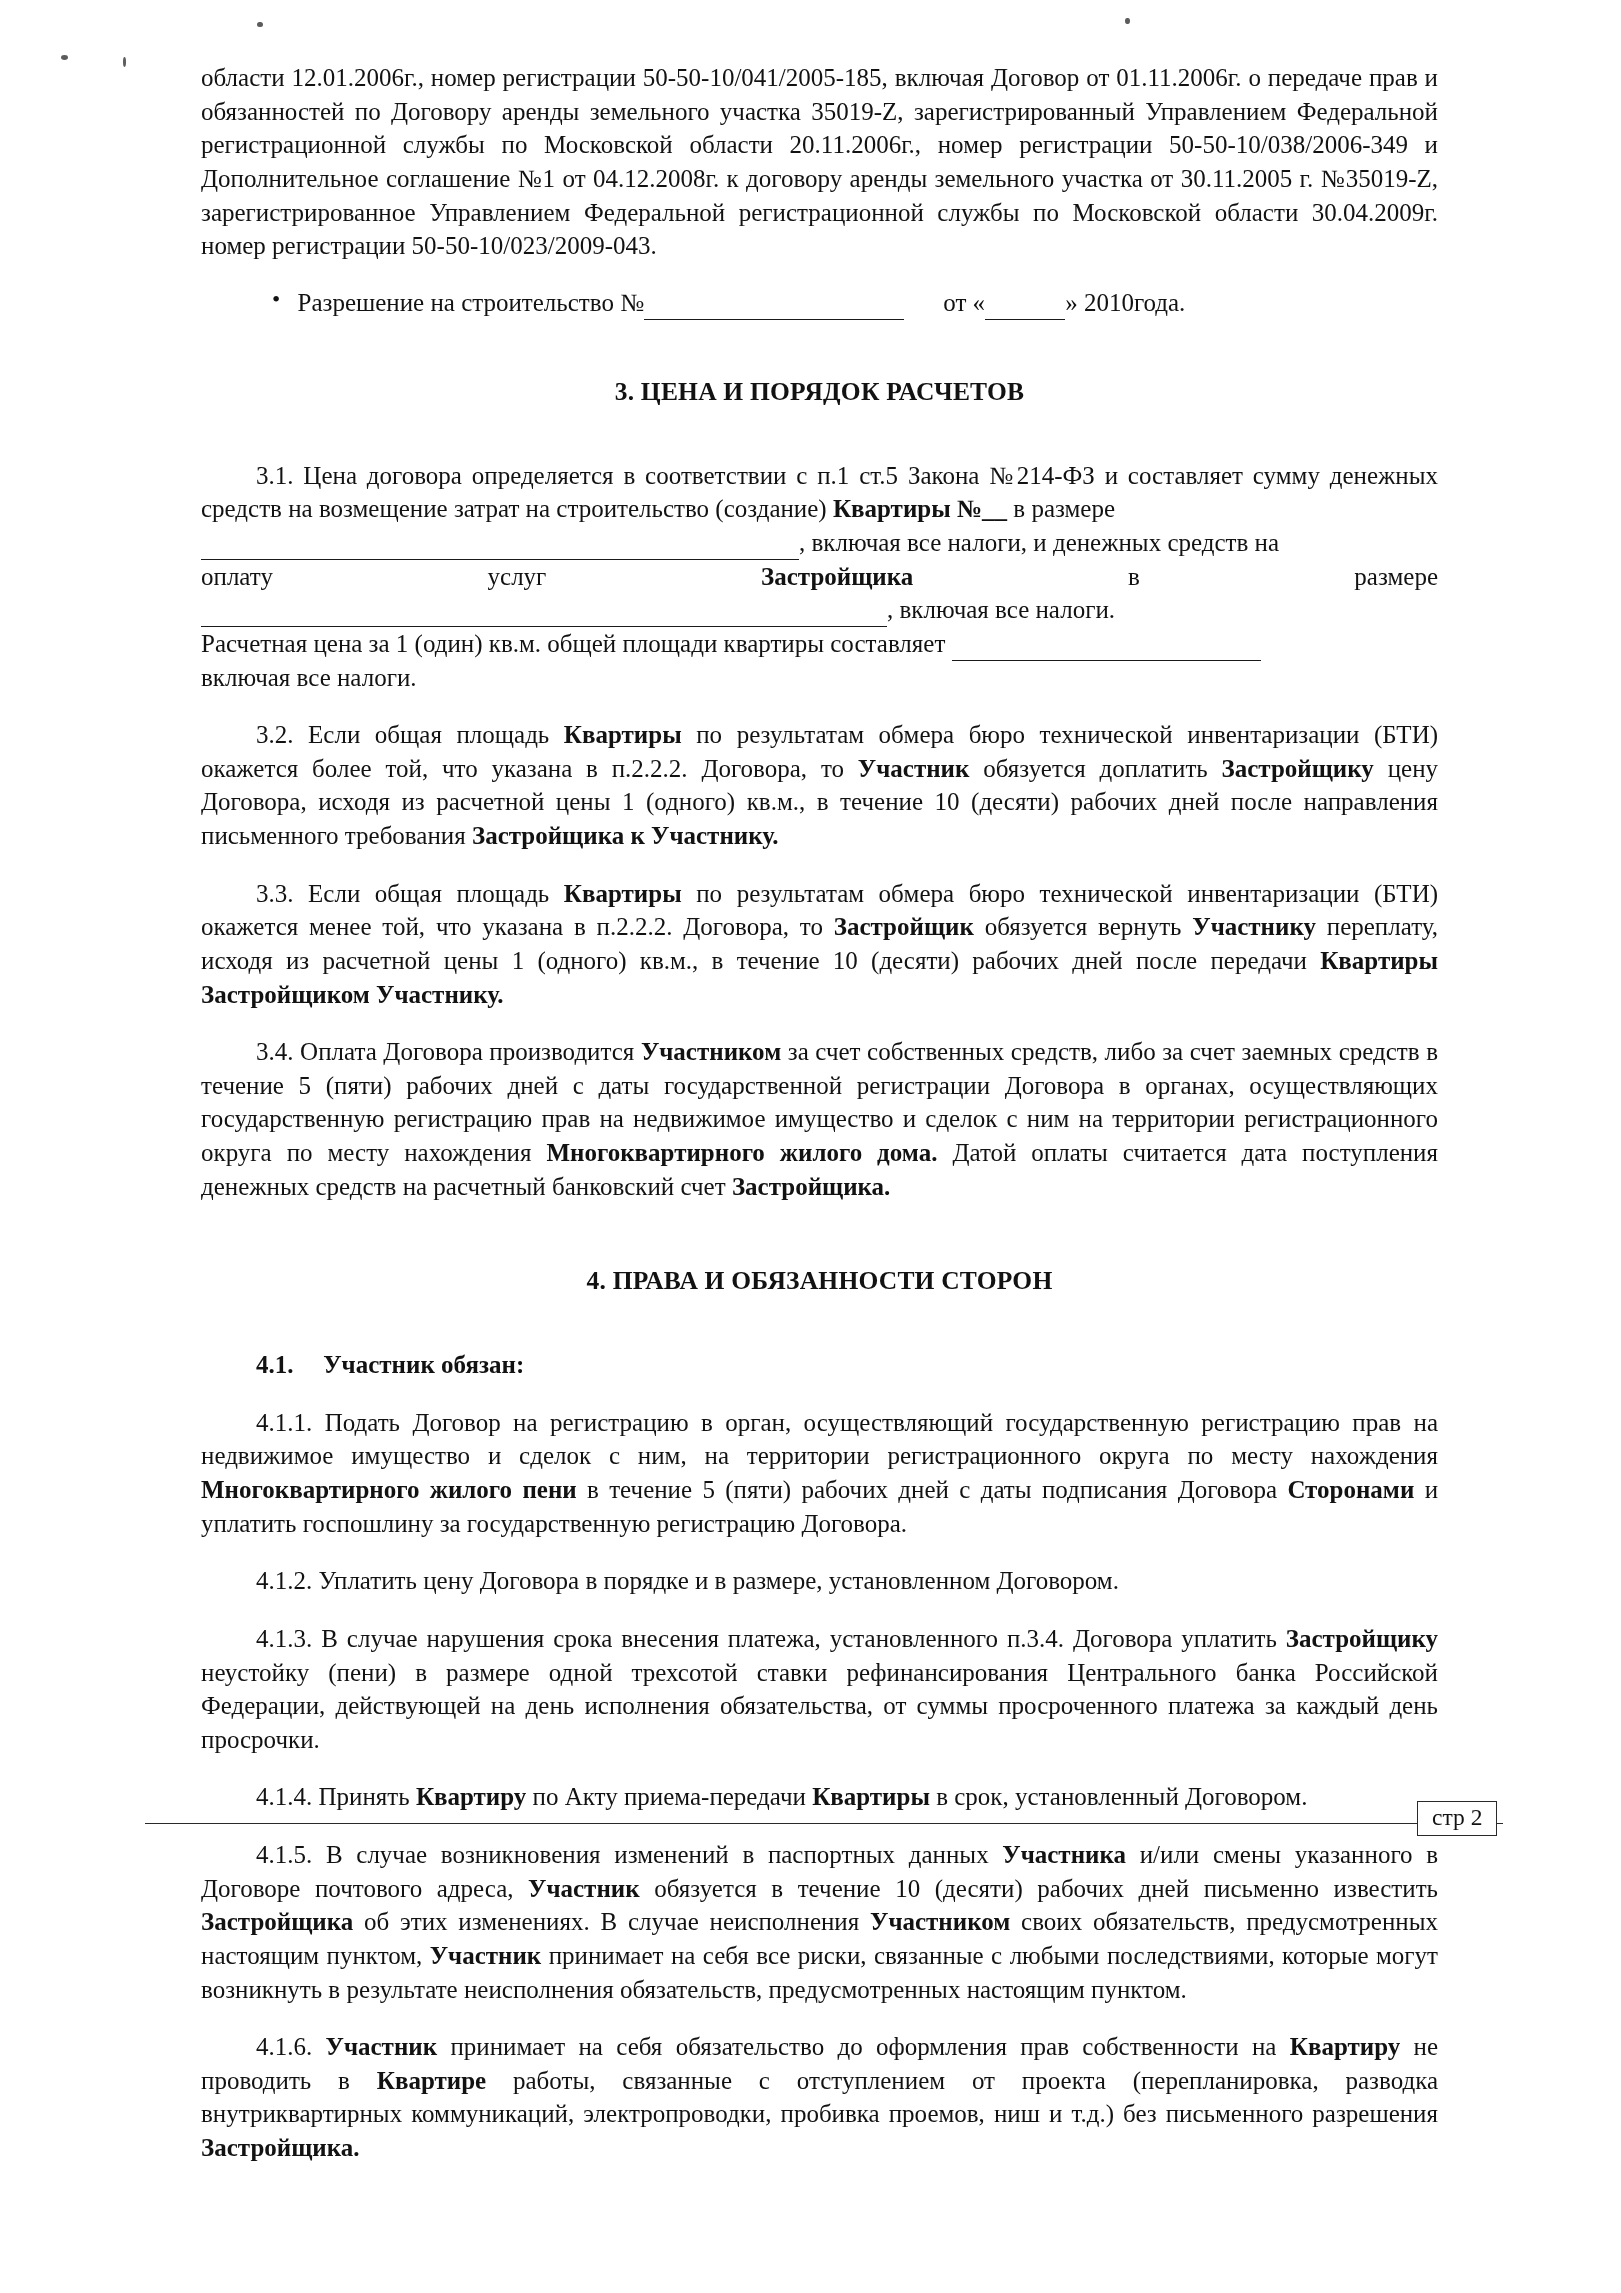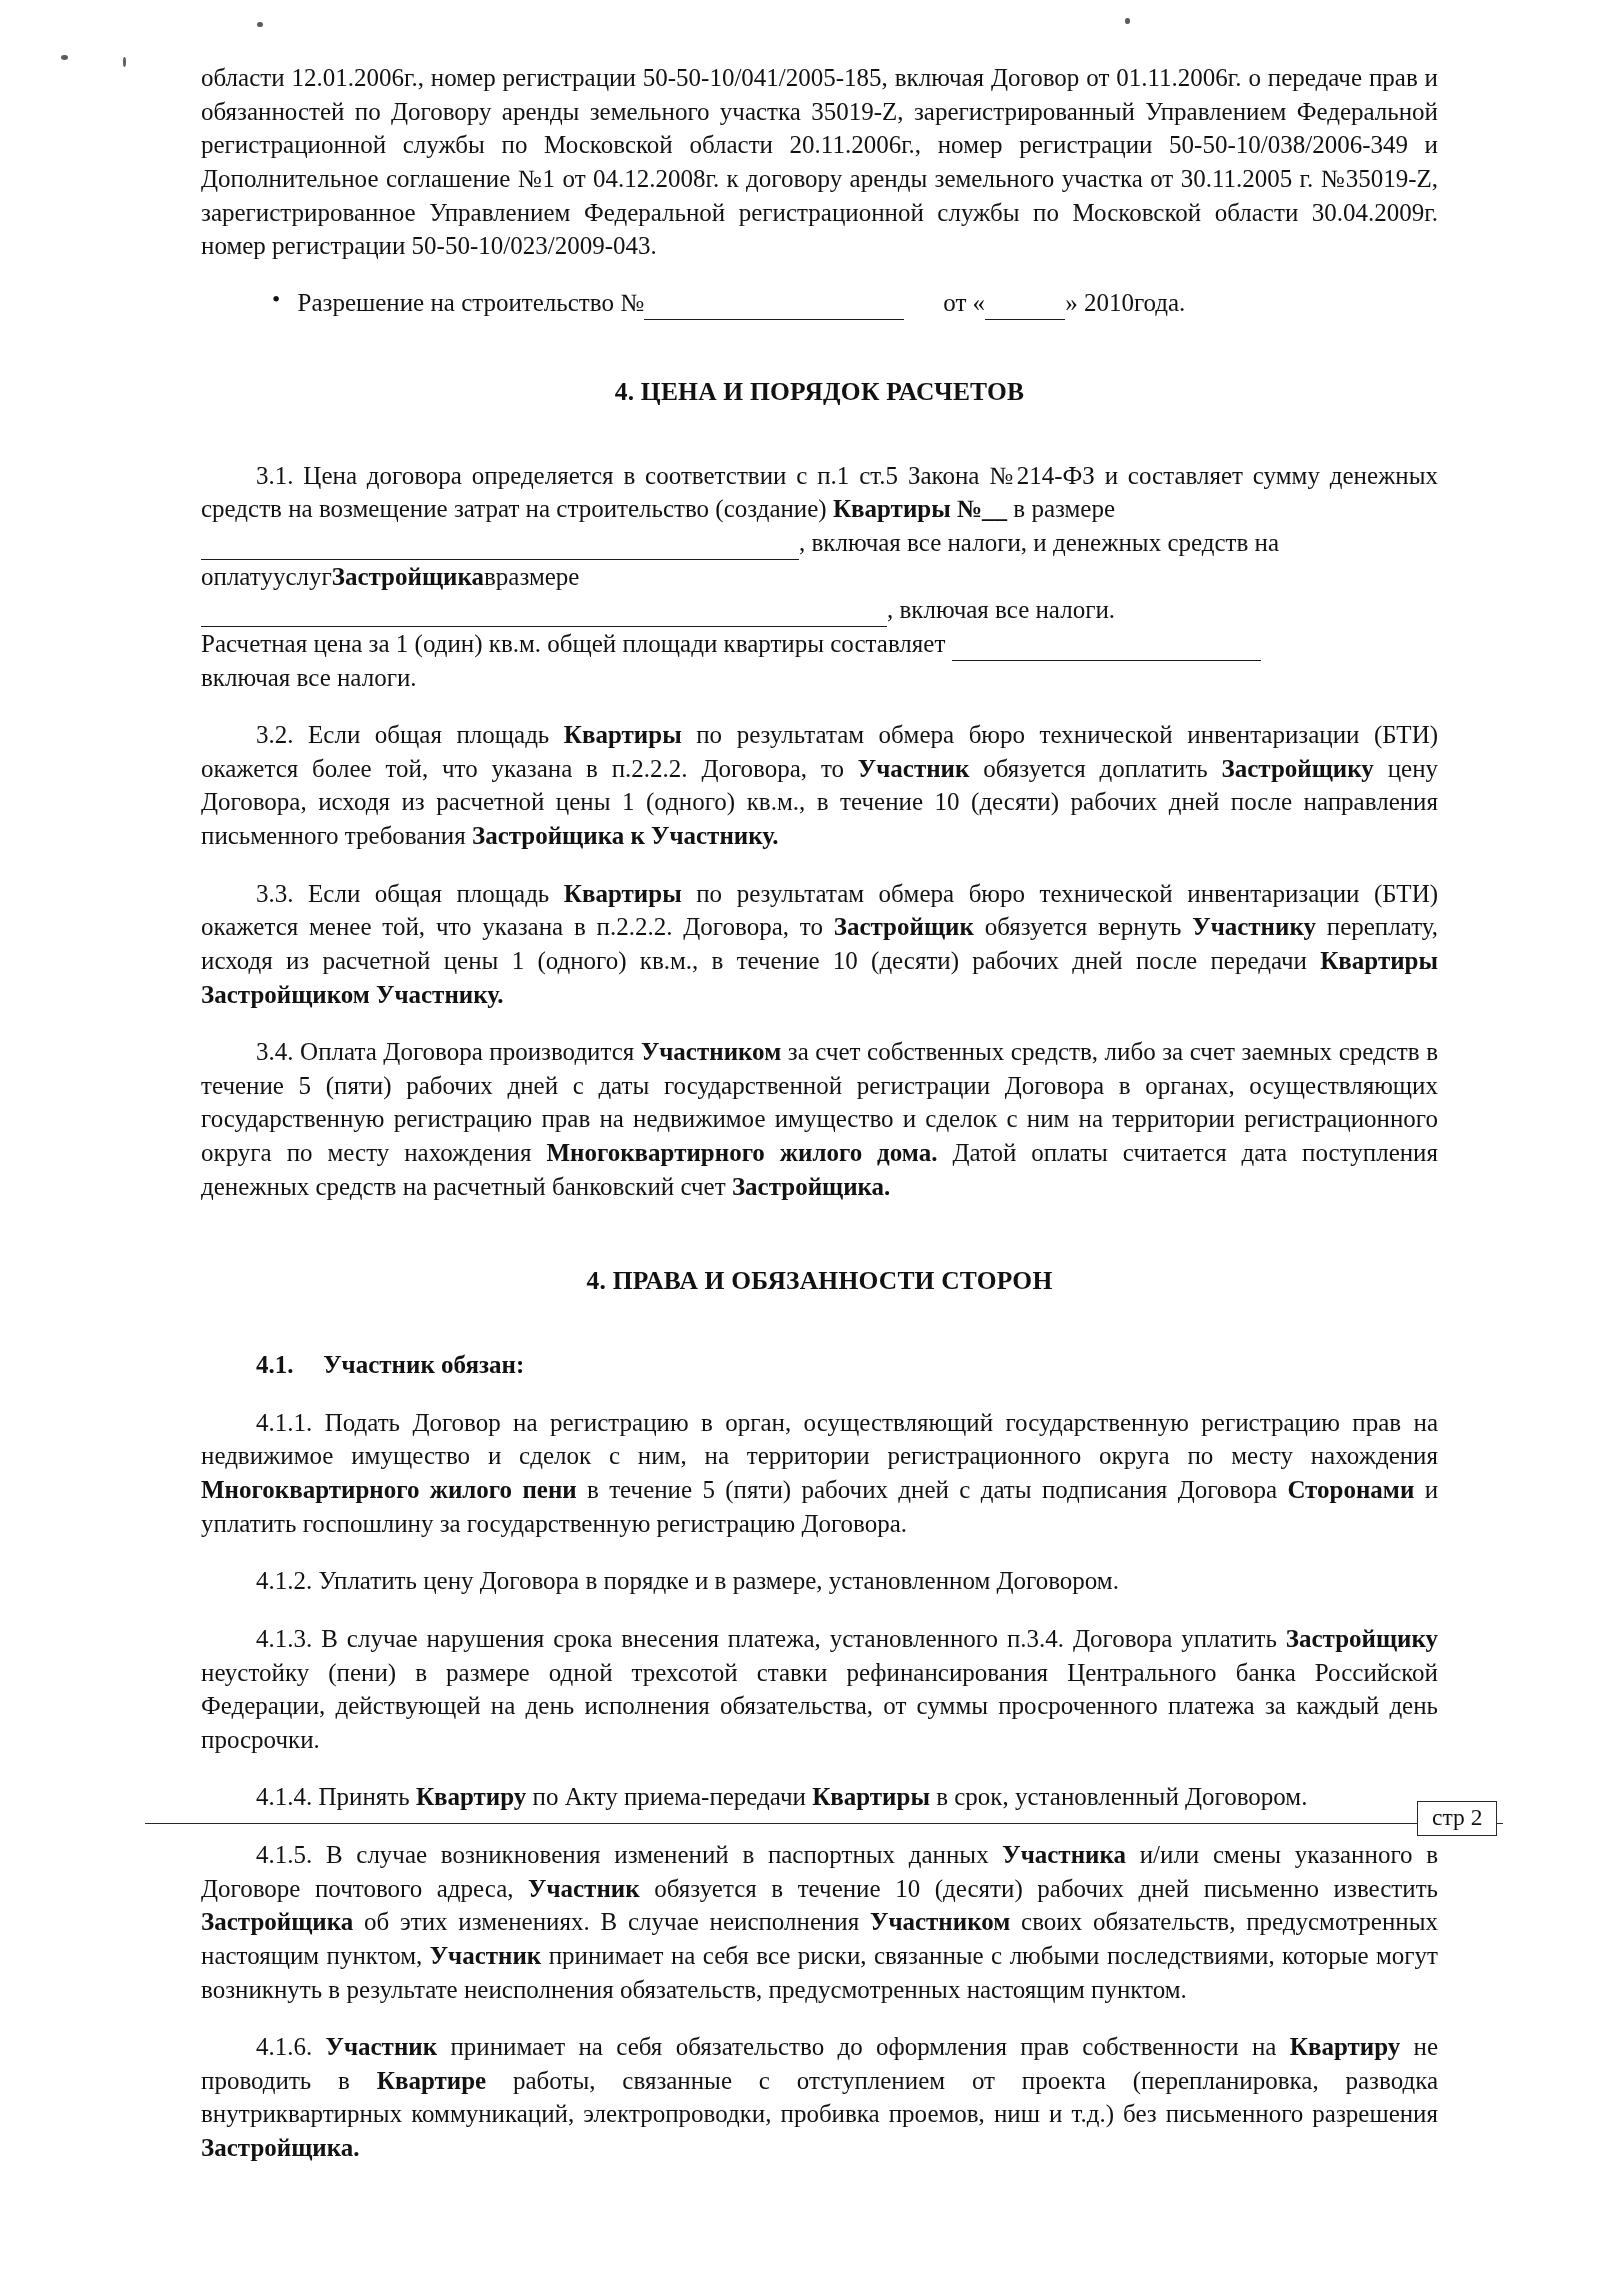--- a/index.html
+++ b/index.html
@@ -78,21 +78,21 @@
 
   .ublank {
     display: inline-block;
     border-bottom: 1.5px solid #1a1a1a;
     height: 1.05em;
     vertical-align: bottom;
   }
 
   .justify-spread {
     display: flex;
-    justify-content: flex-start;
+    justify-content: space-between;
   }
 
   .footer {
     position: absolute;
     left: 145px;
     right: 118px;
     bottom: 84px;
     height: 45px;
   }
   .footer-rule {
@@ -137,21 +137,21 @@
 
     <ul class="bullets">
       <li>
         <span>Разрешение на строительство №</span><span class="ublank" style="width:260px;"></span>
         <span style="display:inline-block; width:33px;"></span><span>от «</span><span class="ublank" style="width:80px;"></span><span>» 2010года.</span>
       </li>
     </ul>
 
     <div class="gap-l"></div>
 
-    <p class="heading">4. ЦЕНА И ПОРЯДОК РАСЧЕТОВ</p>
+    <p class="heading">3. ЦЕНА И ПОРЯДОК РАСЧЕТОВ</p>
 
     <div class="gap-m"></div>
 
     <p class="ind">
       <span>3.1. Цена договора определяется в соответствии с п.1 ст.5 Закона №214-ФЗ и составляет сумму денежных средств на возмещение затрат на строительство (создание) </span><b>Квартиры №__</b><span> в размере</span>
     </p>
 
     <p>
       <span class="ublank" style="width:598px;"></span><span>, включая все налоги, и денежных средств на</span>
     </p>

